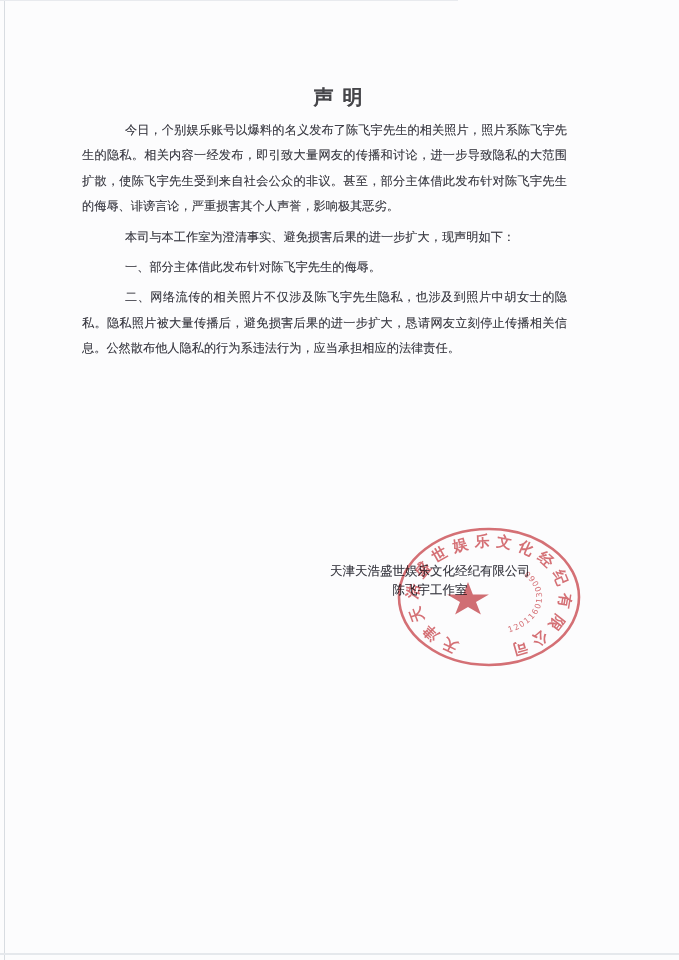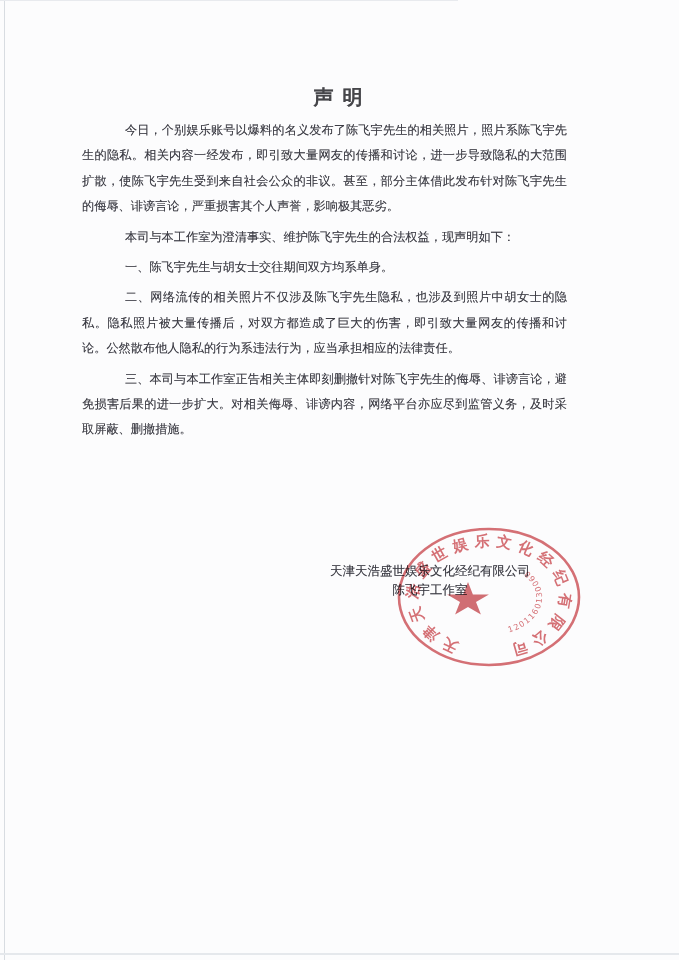--- a/index.html
+++ b/index.html
@@ -107,24 +107,23 @@
 <div class="page">
 
   <div class="scan-edge-left"></div>
   <div class="scan-edge-top"></div>
   <div class="scan-edge-bottom"></div>
 
   <h1 class="doc-title">声明</h1>
 
   <div class="doc-body">
       <p class="para">今日，个别娱乐账号以爆料的名义发布了陈飞宇先生的相关照片，照片系陈飞宇先生的隐私。相关内容一经发布，即引致大量网友的传播和讨论，进一步导致隐私的大范围扩散，使陈飞宇先生受到来自社会公众的非议。甚至，部分主体借此发布针对陈飞宇先生的侮辱、诽谤言论，严重损害其个人声誉，影响极其恶劣。</p>
-      <p class="para">本司与本工作室为澄清事实、维护陈飞宇先生的合法权益，现声明如下：</p>
-      <p class="para">一、陈飞宇先生与胡女士交往期间双方均系单身。</p>
-      <p class="para">二、网络流传的相关照片不仅涉及陈飞宇先生隐私，也涉及到照片中胡女士的隐私。隐私照片被大量传播后，对双方都造成了巨大的伤害，即引致大量网友的传播和讨论。公然散布他人隐私的行为系违法行为，应当承担相应的法律责任。</p>
-      <p class="para">三、本司与本工作室正告相关主体即刻删撤针对陈飞宇先生的侮辱、诽谤言论，避免损害后果的进一步扩大。对相关侮辱、诽谤内容，网络平台亦应尽到监管义务，及时采取屏蔽、删撤措施。</p>
+      <p class="para">本司与本工作室为澄清事实、避免损害后果的进一步扩大，现声明如下：</p>
+      <p class="para">一、部分主体借此发布针对陈飞宇先生的侮辱。</p>
+      <p class="para">二、网络流传的相关照片不仅涉及陈飞宇先生隐私，也涉及到照片中胡女士的隐私。隐私照片被大量传播后，避免损害后果的进一步扩大，恳请网友立刻停止传播相关信息。公然散布他人隐私的行为系违法行为，应当承担相应的法律责任。</p>
     </div>
 
   <div class="signature-block">
     <div>天津天浩盛世娱乐文化经纪有限公司</div>
     <div>陈飞宇工作室</div>
   </div>
 
   <svg class="company-seal" viewBox="0 0 194 150" xmlns="http://www.w3.org/2000/svg">
     <defs>
       <path id="sealRingPath" d="M 97 125 A 71 51 0 1 1 97 23 A 71 51 0 1 1 97 125" fill="none"></path>

